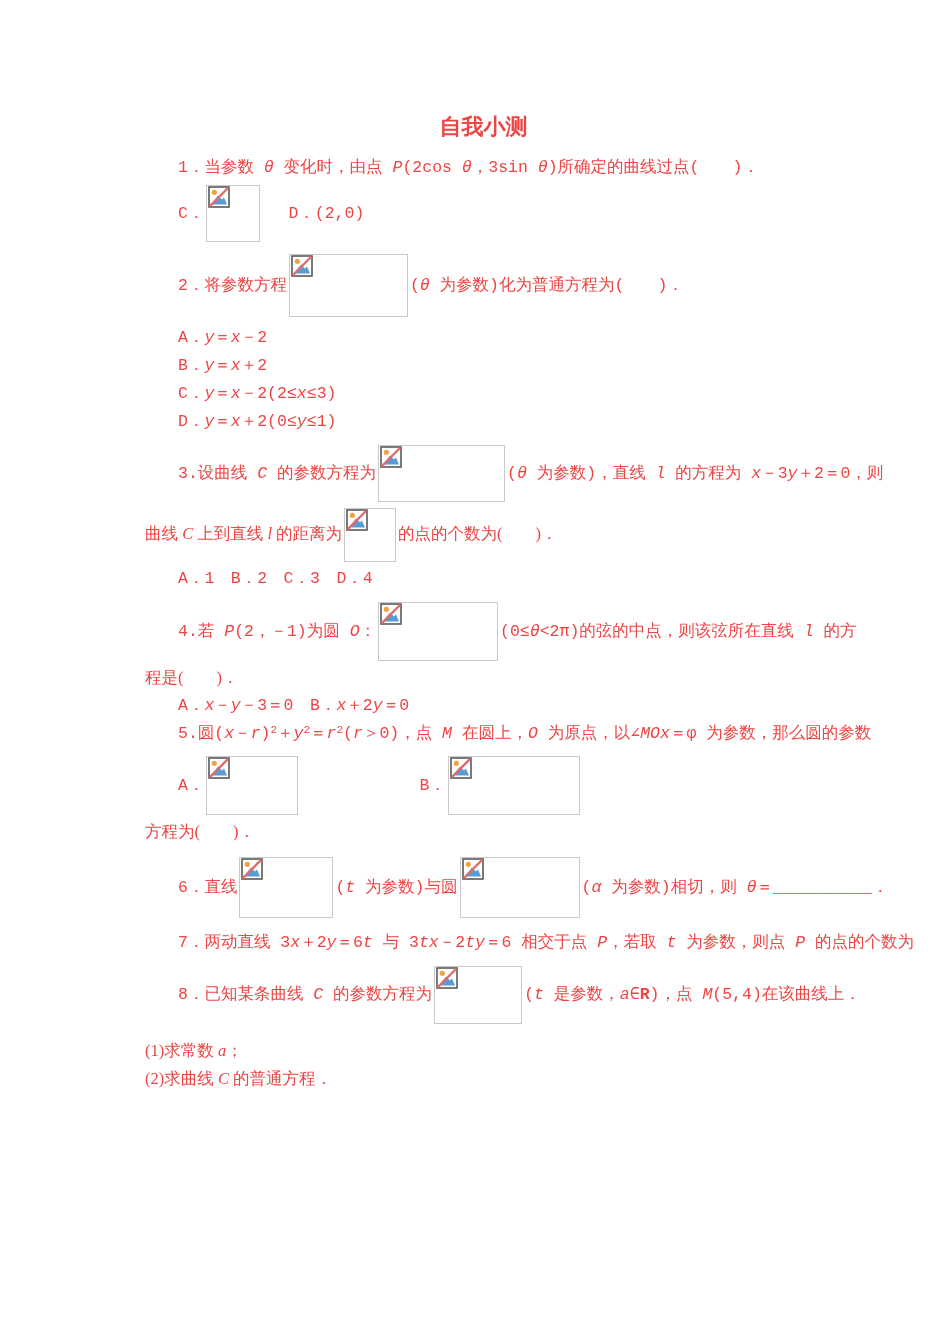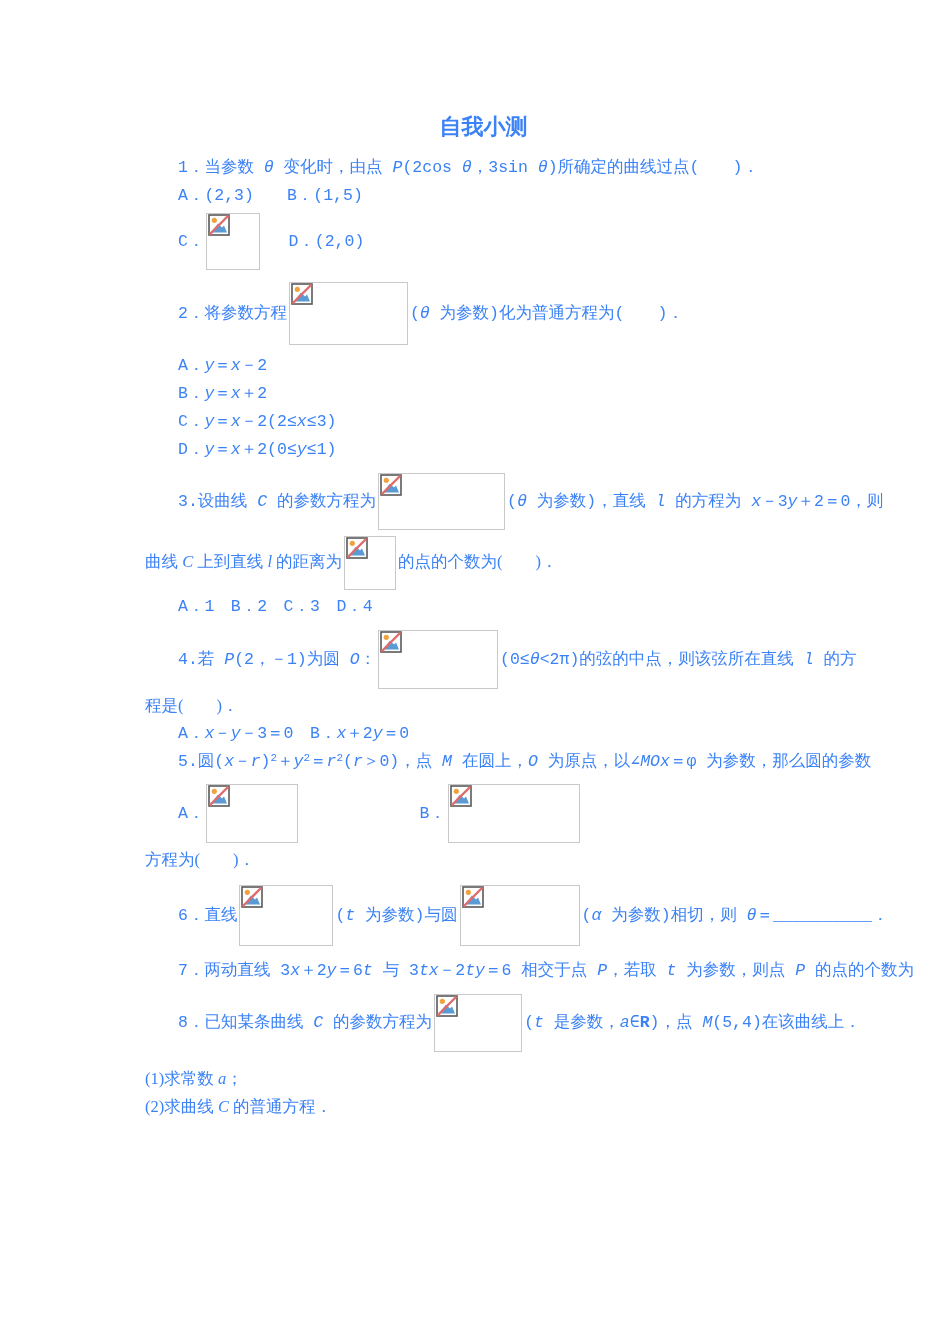--- a/index.html
+++ b/index.html
@@ -6,21 +6,21 @@
   .page {
     position:relative;
     width:950px; height:1344px;
     margin:0 auto;
     background:#ffffff;
     box-sizing:border-box;
     padding:112px 128px 0 145px;
     overflow:hidden;
     font-family:"Liberation Serif","DejaVu Serif",serif;
     font-size:16.5px;
-    color:#3b82f6;
+    color:#ef4444;
   }
   .doc-title {
     margin:0 0 12px 0;
     text-align:center;
     font-size:22px;
     font-weight:bold;
     line-height:30px;
     font-family:"Liberation Sans","DejaVu Sans",sans-serif;
   }
   p.line {
@@ -47,21 +47,20 @@
   }
   .ph svg { position:absolute; top:0px; left:1px; display:block; }
 </style>
 </head>
 <body>
 
 <div class="page">
   <h1 class="doc-title">自我小测</h1>
 
   <p class="line ind mt6"><span>1．当参数 </span><span class="it">θ</span><span> 变化时，由点 </span><span class="it">P</span><span>(2cos </span><span class="it">θ</span><span>，3sin </span><span class="it">θ</span><span>)所确定的曲线过点(　　)．</span></p>
-  <p class="line ind"><span>A．(2,3)　　B．(1,5)</span></p>
   <p class="line ind"><span>C．</span><span class="ph" style="width: 52px; height: 55px;"><svg width="22" height="22" viewBox="0 0 22 22">
           <rect x="1" y="1" width="20" height="20" fill="#ffffff" stroke="#595959" stroke-width="1.6"></rect>
           <circle cx="6.3" cy="6.3" r="2.6" fill="#efa23f"></circle>
           <polygon points="3,18.5 10,9.5 14,13.5 16,11.5 19,18.5" fill="#5b9bd5"></polygon>
           <line x1="1.5" y1="20.5" x2="20.5" y2="1.5" stroke="#e06b6b" stroke-width="2.4"></line>
         </svg></span><span class="sp" style="width: 26px;"></span><span>D．(2,0)</span></p>
 
   <p class="line ind mt6"><span>2．将参数方程</span><span class="ph" style="width: 117px; height: 61px;"><svg width="22" height="22" viewBox="0 0 22 22">
           <rect x="1" y="1" width="20" height="20" fill="#ffffff" stroke="#595959" stroke-width="1.6"></rect>
           <circle cx="6.3" cy="6.3" r="2.6" fill="#efa23f"></circle>

